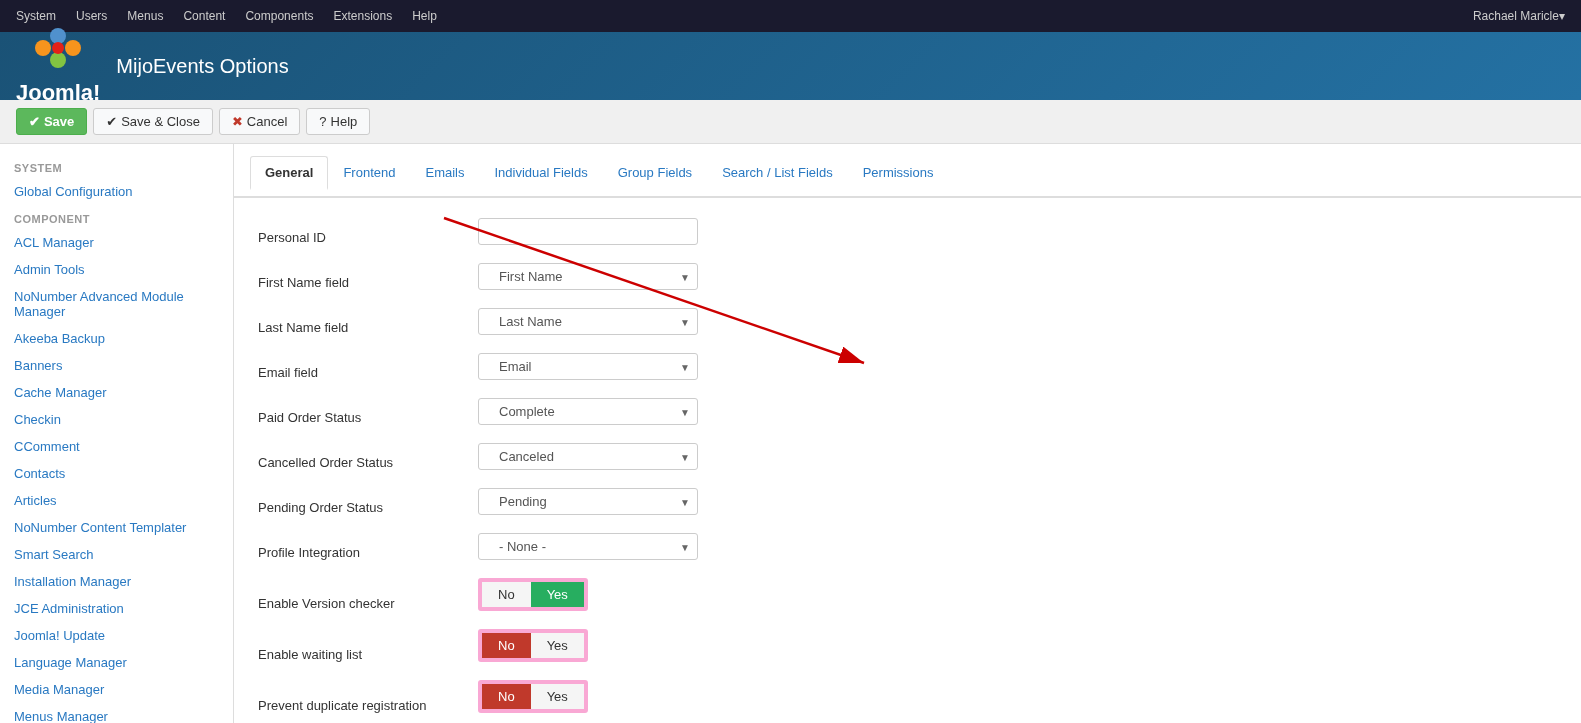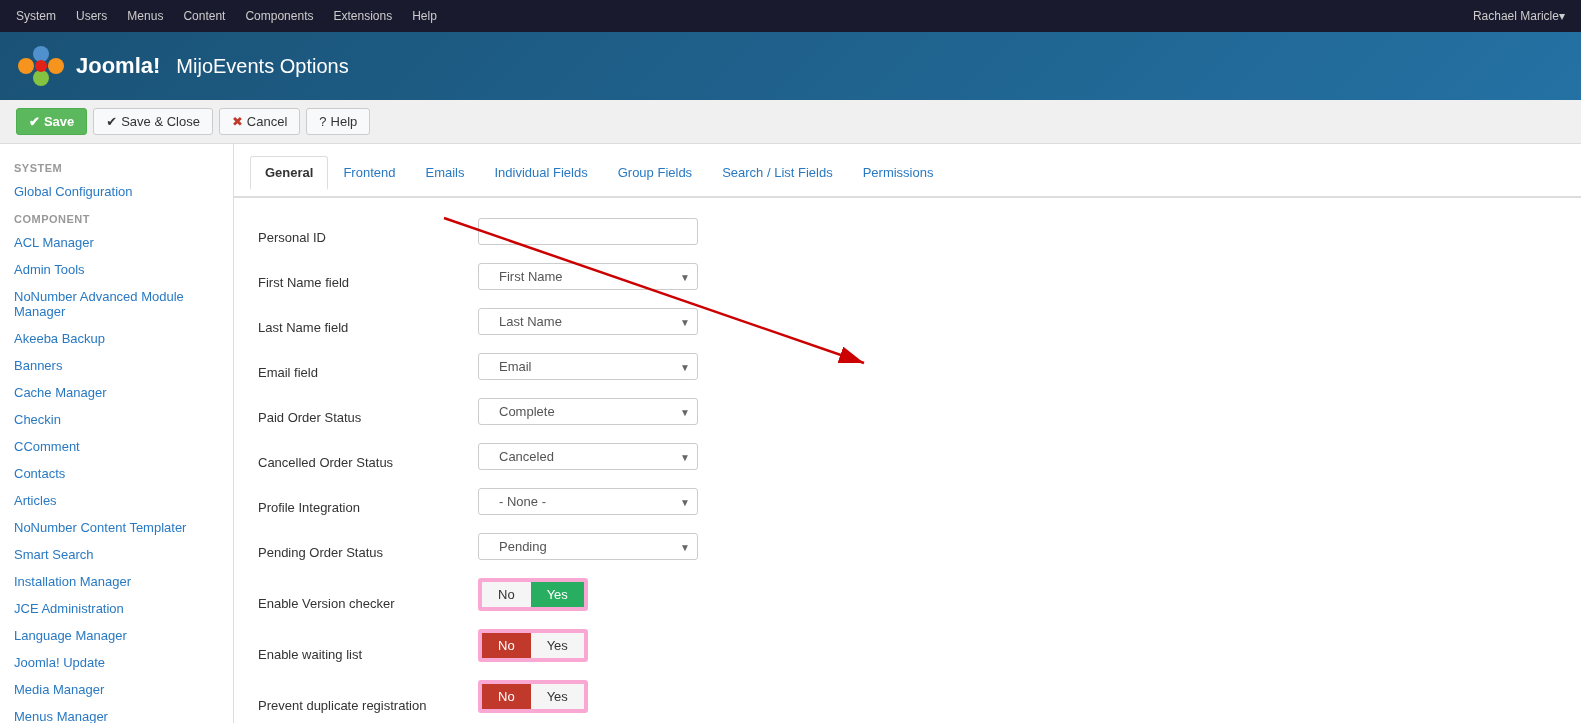--- a/index.html
+++ b/index.html
@@ -21,21 +21,21 @@
     .top-nav-right { color: #ccc; cursor: pointer; display: flex; align-items: center; gap: 0; }
 
     
     .header {
       background: linear-gradient(135deg, #1a5276 0%, #2471a3 100%);
       display: flex;
       align-items: center;
       padding: 8px 16px;
       height: 68px;
     }
-    .logo-area { display: flex; align-items: center; gap: 10px; }
+    .logo-area { display: flex; align-items: center; gap: 10px; flex-direction: column; }
     .logo-text { color: white; font-size: 22px; font-weight: bold; }
     .joomla-logo { width: 50px; height: 44px; }
     .page-title { color: white; font-size: 20px; font-weight: normal; margin-left: 16px; }
 
     
     .toolbar {
       background: #f0f0f0;
       border-bottom: 1px solid #ddd;
       padding: 8px 16px;
       display: flex;
@@ -244,22 +244,22 @@
     <div class="sidebar-item">Banners</div>
     <div class="sidebar-item">Cache Manager</div>
     <div class="sidebar-item">Checkin</div>
     <div class="sidebar-item">CComment</div>
     <div class="sidebar-item">Contacts</div>
     <div class="sidebar-item">Articles</div>
     <div class="sidebar-item">NoNumber Content Templater</div>
     <div class="sidebar-item">Smart Search</div>
     <div class="sidebar-item">Installation Manager</div>
     <div class="sidebar-item">JCE Administration</div>
+    <div class="sidebar-item">Joomla! Update</div>
     <div class="sidebar-item">Language Manager</div>
-    <div class="sidebar-item">Joomla! Update</div>
     <div class="sidebar-item">Media Manager</div>
     <div class="sidebar-item">Menus Manager</div>
 
   </div>
 
   <div class="content-area">
 
     <div class="tabs-bar">
       <div class="tab active">General</div>
       <div class="tab">Frontend</div>
@@ -337,36 +337,36 @@
         <div class="form-control-wrap">
           <div class="select-wrap">
             <select class="form-select">
               <option value="Canceled">Canceled</option>
             </select>
           </div>
         </div>
       </div>
 
       <div class="form-row">
+        <div class="form-label">Pending Order Status</div>
+        <div class="form-control-wrap">
+          <div class="select-wrap">
+            <select class="form-select">
+              <option value="Pending">Pending</option>
+            </select>
+          </div>
+        </div>
+      </div>
+
+      <div class="form-row">
         <div class="form-label">Profile Integration</div>
         <div class="form-control-wrap">
           <div class="select-wrap">
             <select class="form-select">
               <option value="- None -">- None -</option>
-            </select>
-          </div>
-        </div>
-      </div>
-
-      <div class="form-row">
-        <div class="form-label">Pending Order Status</div>
-        <div class="form-control-wrap">
-          <div class="select-wrap">
-            <select class="form-select">
-              <option value="Pending">Pending</option>
             </select>
           </div>
         </div>
       </div>
 
       <div class="form-row">
         <div class="form-label">Enable Version checker</div>
         <div class="form-control-wrap">
           <div class="toggle-group">
             <button class="toggle-btn">No</button>

